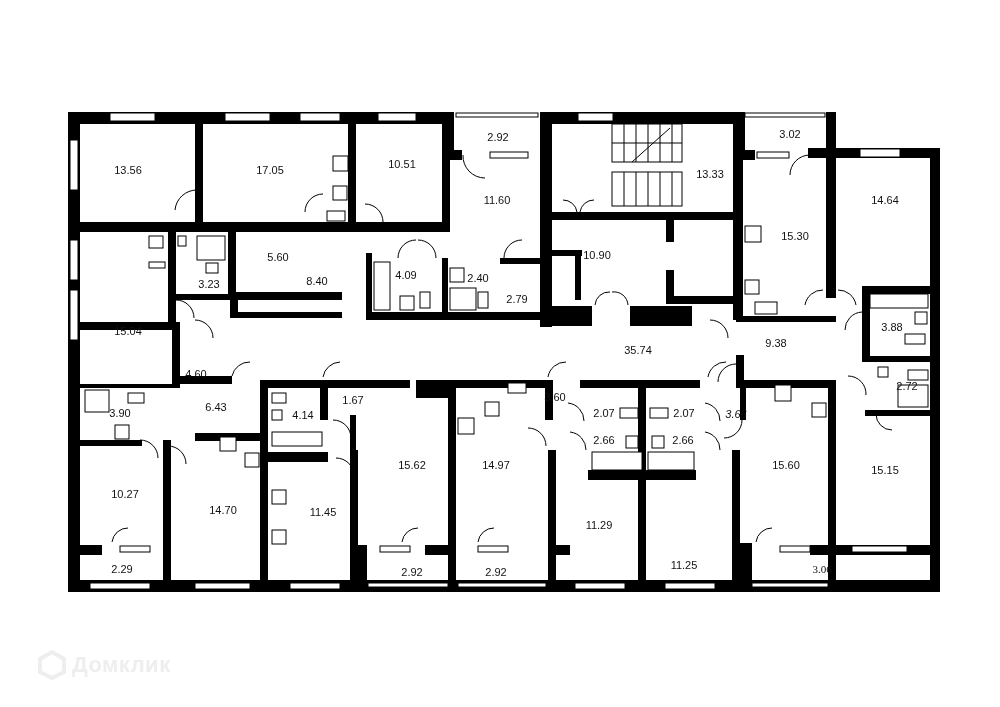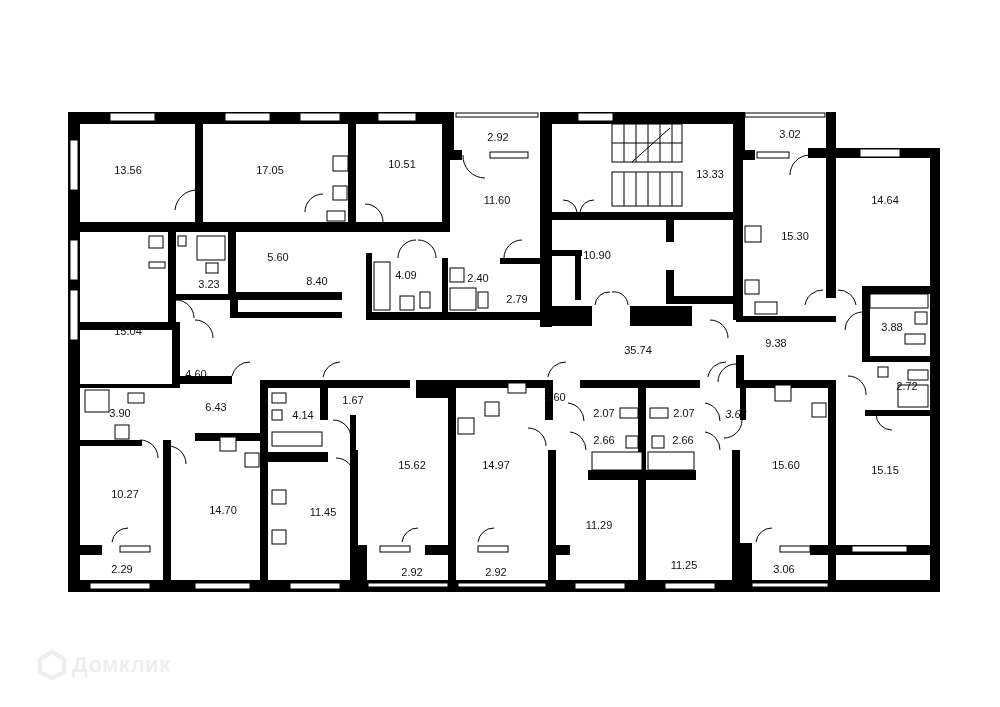--- a/index.html
+++ b/index.html
@@ -274,21 +274,21 @@
     <div class="label" style="left: 786px; top: 465px;">15.60</div>
     <div class="label" style="left: 885px; top: 470px;">15.15</div>
     <div class="label" style="left: 125px; top: 494px;">10.27</div>
     <div class="label" style="left: 223px; top: 510px;">14.70</div>
     <div class="label" style="left: 323px; top: 512px;">11.45</div>
     <div class="label" style="left: 599px; top: 525px;">11.29</div>
     <div class="label" style="left: 684px; top: 525px; margin-top: 40px;">11.25</div>
     <div class="label" style="left: 122px; top: 569px;">2.29</div>
     <div class="label" style="left: 412px; top: 572px;">2.92</div>
     <div class="label" style="left: 496px; top: 572px;">2.92</div>
-    <div class="label" style="left: 784px; top: 569px;">3.06</div>
+    <div class="label" style="left: 822px; top: 569px; font-family: Liberation Serif, serif;">3.06</div>
   </div>
 
 <div class="watermark">
   <svg width="28" height="30" viewBox="0 0 28 30">
       <path d="M14 2 L26 9 L26 22 L14 28 L2 22 L2 9 Z" fill="none" stroke="#eeeeee" stroke-width="4"></path>
     </svg>
   <span>Домклик</span>
 </div>
 
 </body></html>

